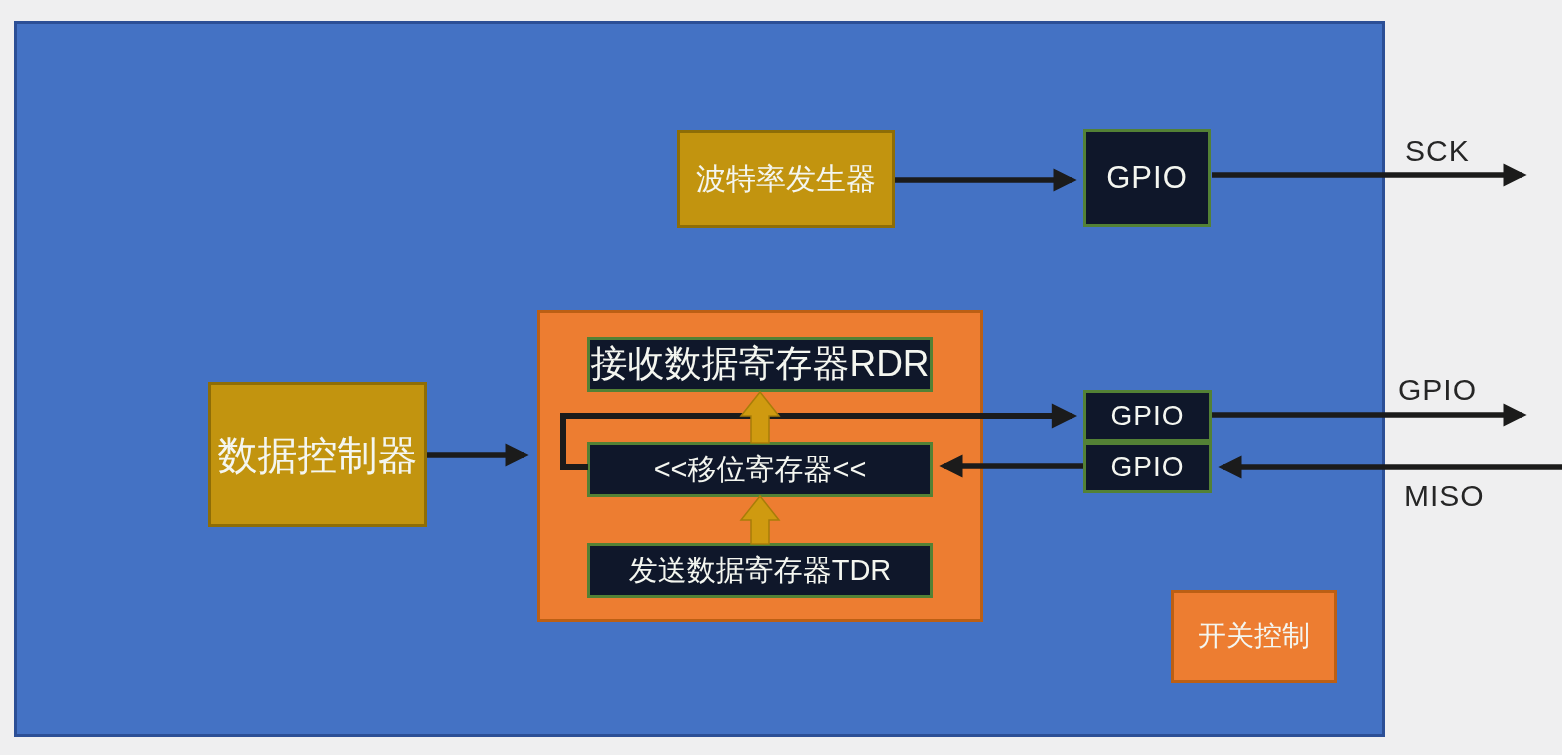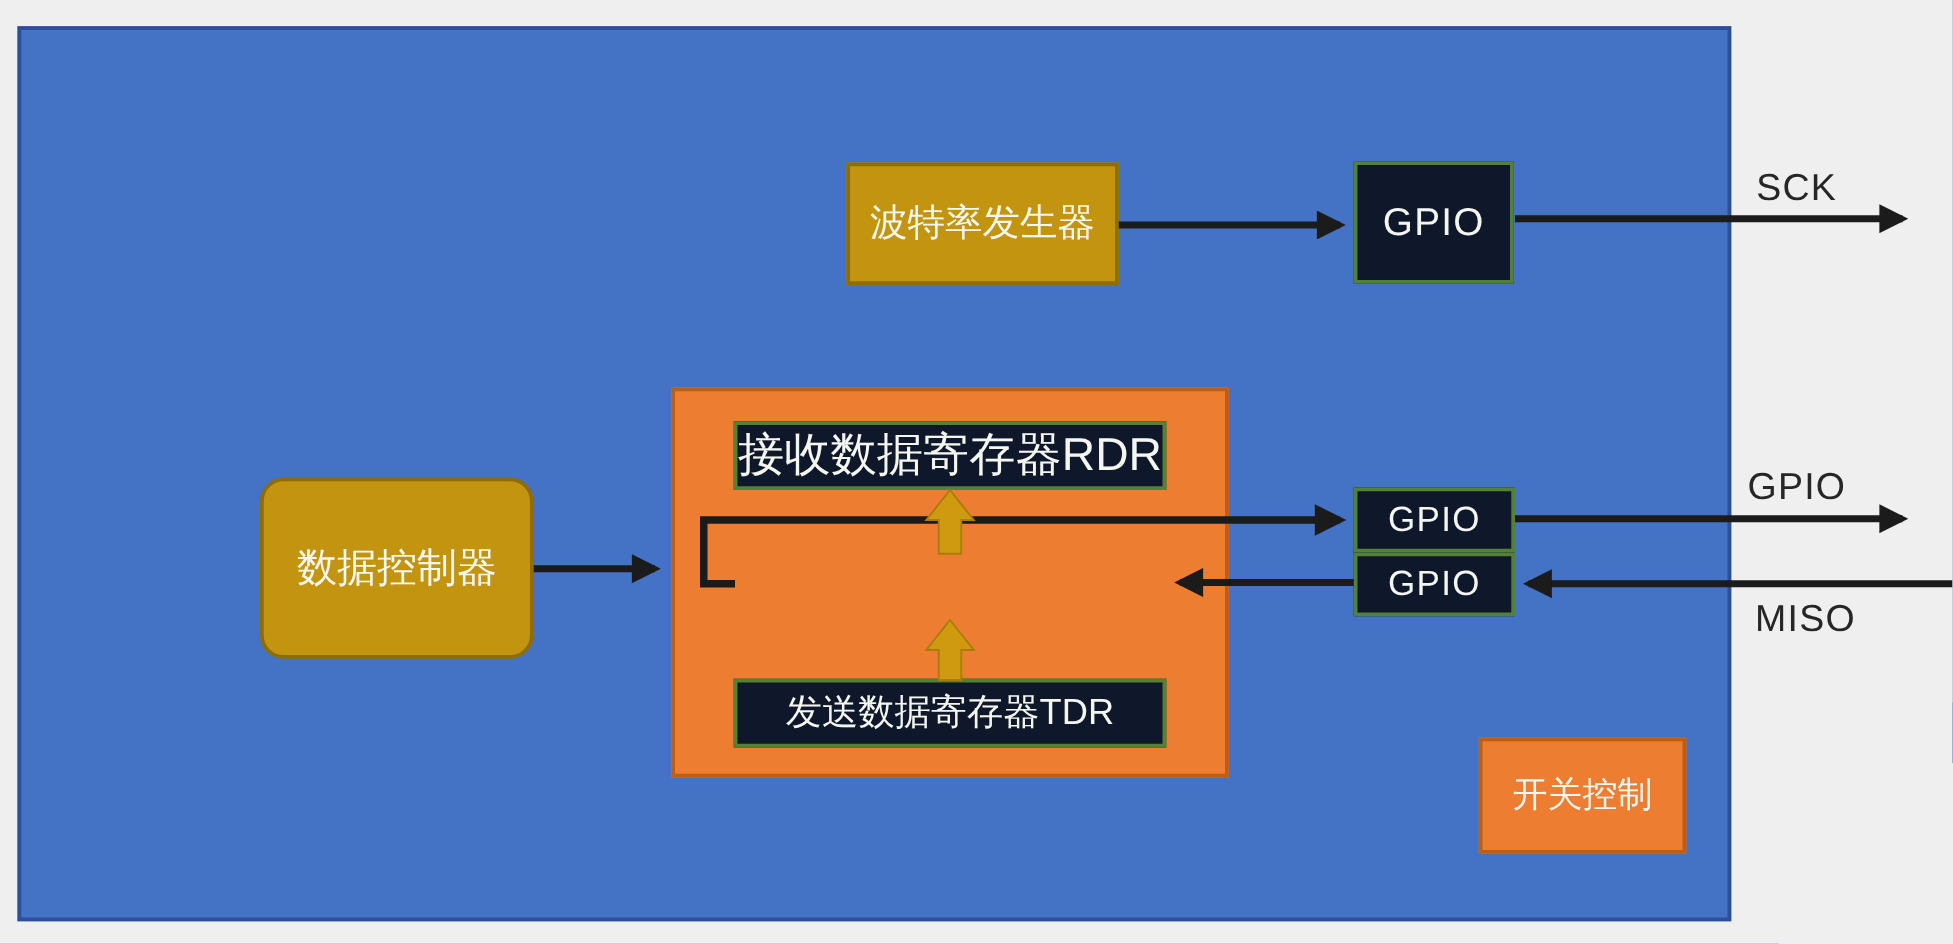--- a/index.html
+++ b/index.html
@@ -16,28 +16,28 @@
   .box{
     position:absolute;box-sizing:border-box;
     display:flex;align-items:center;justify-content:center;
     color:#f4f6f0;text-align:center;line-height:1.15;
   }
   .gold{background:#c2940f;border:3px solid #8e6d06;}
   .green{background:#0f172a;border:3px solid #538135;}
   .orange{background:#ed7d31;border:3px solid #bc5f14;}
   .baud{left:677px;top:130px;width:218px;height:98px;font-size:30px;}
   .gpio-sck{left:1083px;top:129px;width:128px;height:98px;font-size:31px;letter-spacing:1px;}
-  .data-ctrl{left:208px;top:382px;width:219px;height:145px;font-size:32px;border-radius:19px;}
+  .data-ctrl{left:208px;top:382px;width:219px;height:145px;font-size:40px;}
   .spi-core{left:537px;top:310px;width:446px;height:312px;}
   .rdr{left:587px;top:337px;width:346px;height:55px;font-size:37px;align-items:center;}
   .shift{left:587px;top:442px;width:346px;height:55px;font-size:29px;}
   .tdr{left:587px;top:543px;width:346px;height:55px;font-size:29px;}
   .gpio-mosi{left:1083px;top:390px;width:129px;height:52px;font-size:28px;letter-spacing:1px;}
   .gpio-miso{left:1083px;top:442px;width:129px;height:51px;font-size:28px;letter-spacing:1px;}
-  .switch{left:1171px;top:590px;width:166px;height:93px;font-size:28px;margin-left:12px;}
+  .switch{left:1171px;top:590px;width:166px;height:93px;font-size:28px;}
   .sig{
     position:absolute;color:#262626;font-size:30px;letter-spacing:1px;
     white-space:nowrap;
   }
   .sig-sck{left:1405px;top:134px;}
   .sig-mosi{left:1398px;top:373px;}
   .sig-miso{left:1404px;top:479px;}
   svg.wires{position:absolute;left:0;top:0;width:1562px;height:755px;pointer-events:none;}
 </style>
 </head>
@@ -58,20 +58,23 @@
   <div class="box gold data-ctrl">
     <span>数据控制器</span>
   </div>
 
   <div class="box orange spi-core"></div>
 
   <div class="box green rdr">
     <span>接收数据寄存器RDR</span>
   </div>
 
+  <div class="box green shift">
+    <span>&lt;&lt;移位寄存器&lt;&lt;</span>
+  </div>
 
   <div class="box green tdr">
     <span>发送数据寄存器TDR</span>
   </div>
 
   <div class="box green gpio-mosi">
     <span>GPIO</span>
   </div>
 
   <div class="box green gpio-miso">

